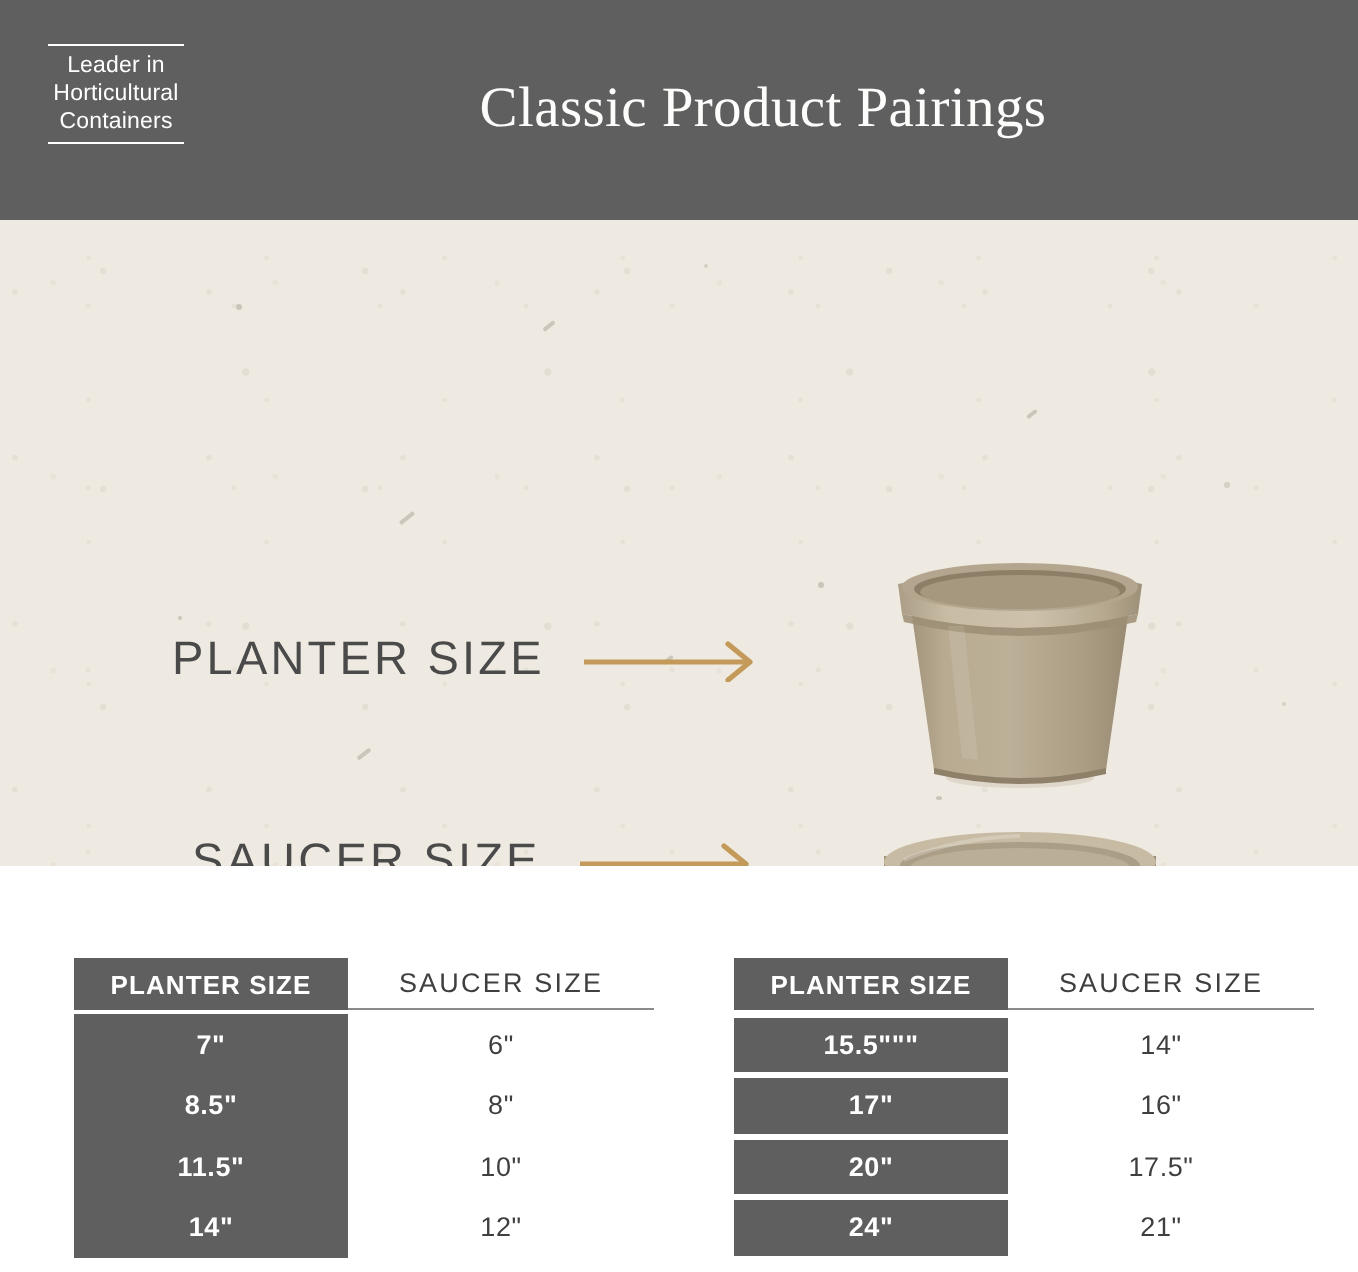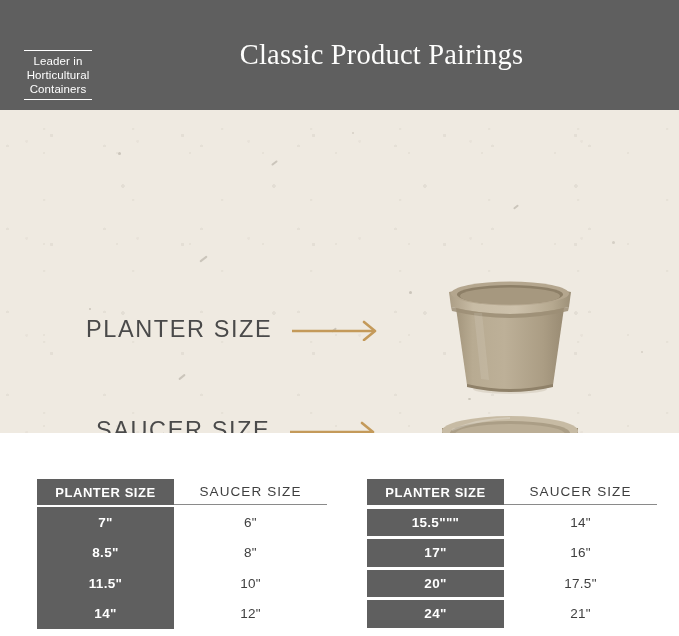--- a/index.html
+++ b/index.html
@@ -35,21 +35,20 @@
     width: 68px;
     height: 72px;
     position: relative;
   }
   .logo-mark svg { display: block; }
   .logo-tag {
     display: flex;
     flex-direction: column;
     align-items: center;
     padding-top: 1px;
-    margin-top: 28px;
   }
   .logo-rule {
     width: 68px;
     height: 1px;
     background: #ffffff;
   }
   .logo-lines {
     padding: 3px 0 3px 0;
     text-align: center;
     color: #ffffff;

